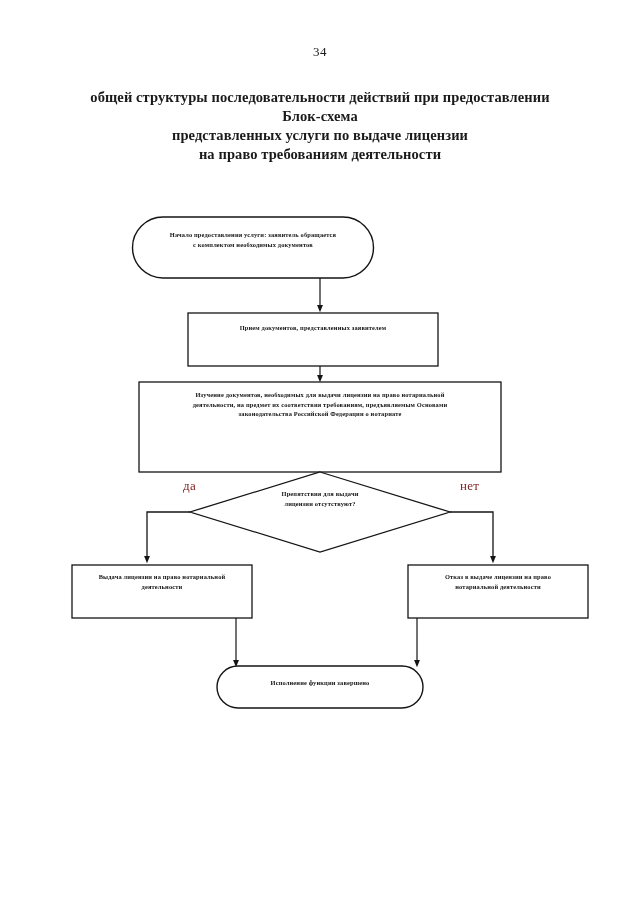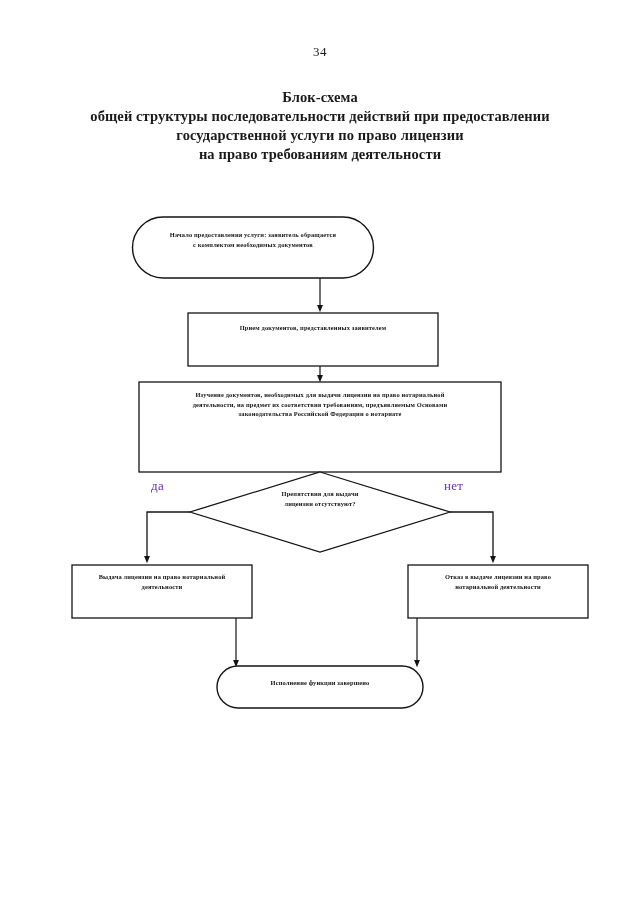--- a/index.html
+++ b/index.html
@@ -59,35 +59,36 @@
     line-height: 9.6px;
     font-weight: bold;
     letter-spacing: 0.15px;
     color: #141414;
     pointer-events: none;
   }
   .branch-label {
     position: absolute;
     font-size: 13px;
     line-height: 15px;
-    color: #6d28d9;
+    color: #7f1d1d;
     letter-spacing: 0.3px;
+    margin-left: 32px;
   }
 </style>
 </head>
 <body>
 
 <div id="page">
 
   <div id="page-number">34</div>
 
   <div id="doc-title">
+    <span class="tline">общей структуры последовательности действий при предоставлении</span>
     <span class="tline">Блок-схема</span>
-    <span class="tline">общей структуры последовательности действий при предоставлении</span>
-    <span class="tline">государственной услуги по право лицензии</span>
+    <span class="tline">представленных услуги по выдаче лицензии</span>
     <span class="tline">на право требованиям деятельности</span>
   </div>
 
   <div id="flowchart">
 
     <svg id="flow-svg" viewBox="0 0 640 905" xmlns="http://www.w3.org/2000/svg">
       <defs>
         <marker id="arrowhead" markerWidth="8" markerHeight="8" refX="4.2" refY="3.4" orient="auto" markerUnits="userSpaceOnUse">
           <path d="M0,0.4 L7.4,3.4 L0,6.4 Z" fill="#141414"></path>
         </marker>
@@ -178,16 +179,16 @@
     <div class="node-label" style="left:410px; top:572px; width:176px;">
       <span>Отказ в выдаче лицензии на право</span><br>
       <span>нотариальной деятельности</span>
     </div>
 
     <div class="node-label" style="left:238px; top:678px; width:164px;">
       <span>Исполнение функции завершено</span>
     </div>
 
     <div class="branch-label" style="left:151px; top:478px;">да</div>
-    <div class="branch-label" style="left:444px; top:478px;">нет</div>
+    <div class="branch-label" style="left:428px; top:478px;">нет</div>
 
   </div>
 </div>
 
 </body></html>

